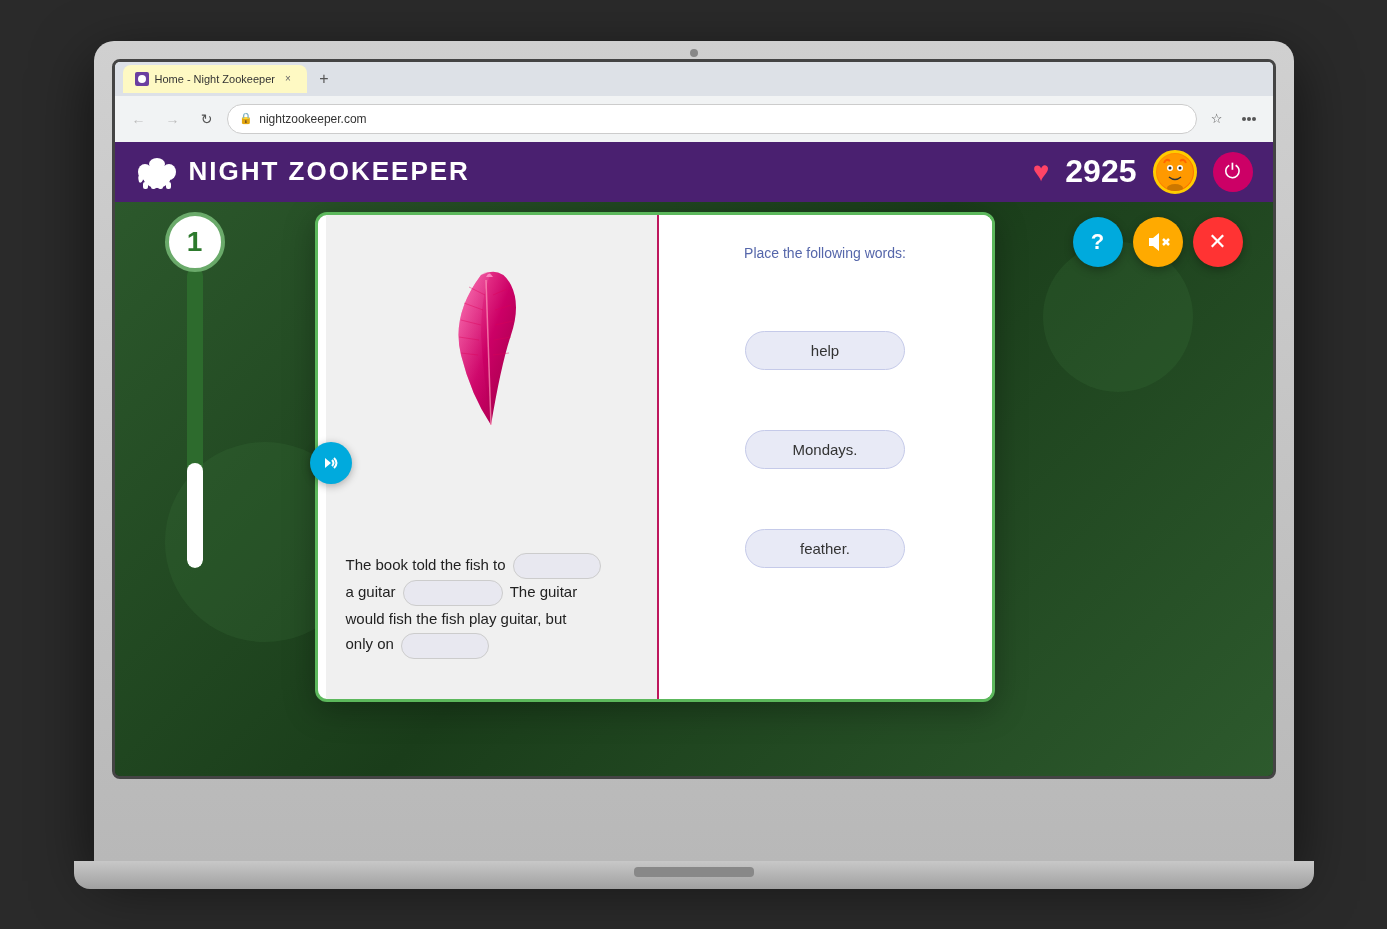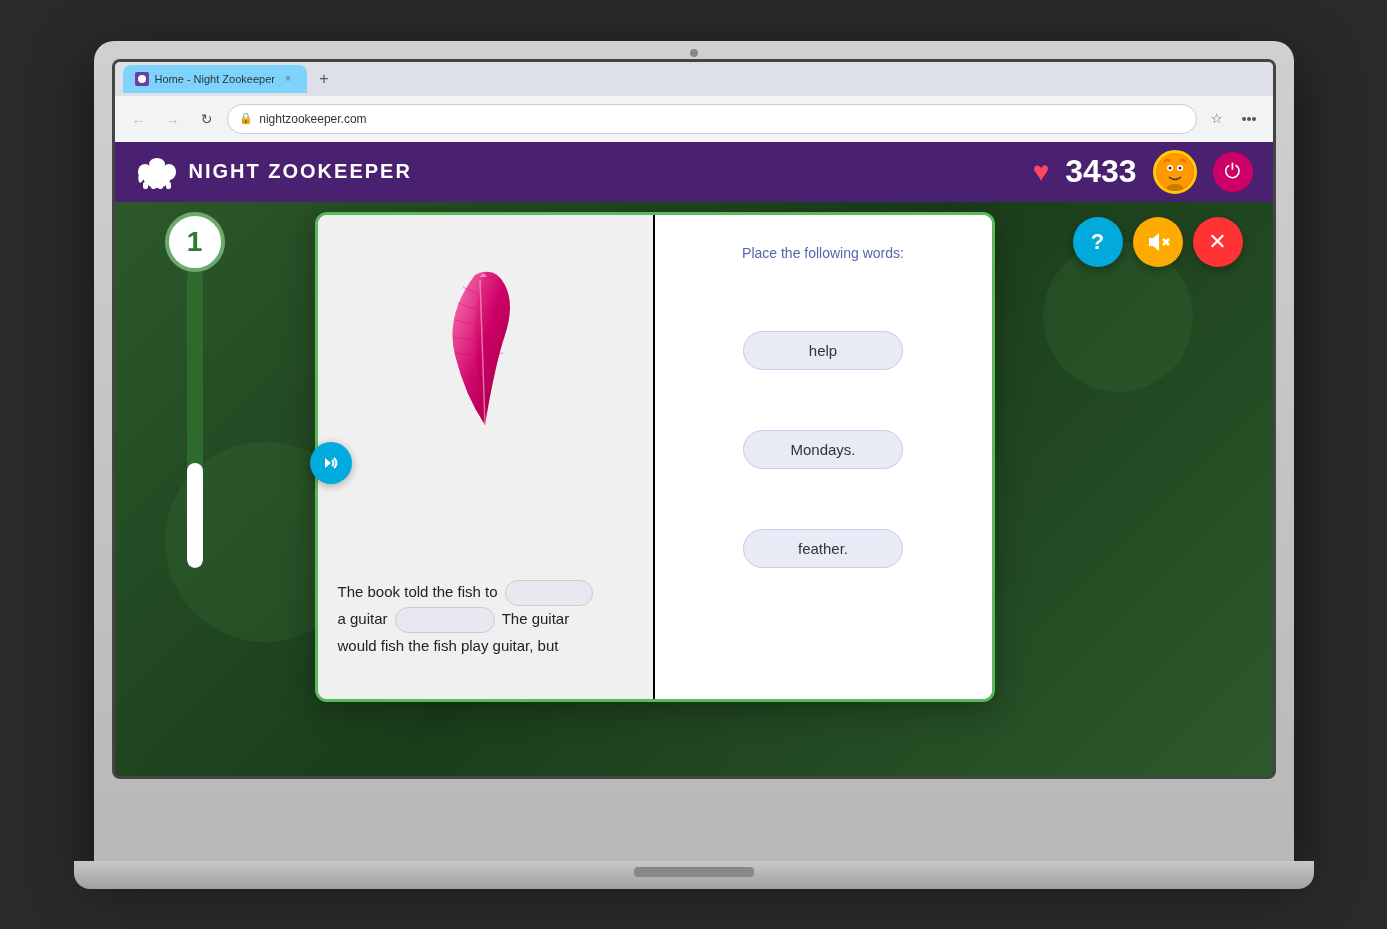--- a/index.html
+++ b/index.html
@@ -40,21 +40,21 @@
     }
     .browser-tab-bar {
       background: #dde1e7;
       height: 34px;
       display: flex;
       align-items: center;
       padding: 0 8px;
       gap: 4px;
     }
     .browser-tab {
-      background: #7dd3fc;
+      background: #fef9c3;
       border-radius: 8px 8px 0 0;
       height: 28px;
       padding: 0 12px;
       display: flex;
       align-items: center;
       gap: 6px;
       font-size: 11px;
       color: #333;
       min-width: 160px;
     }
@@ -162,21 +162,21 @@
       position: relative;
       z-index: 10;
     }
     .app-logo {
       display: flex;
       align-items: center;
       gap: 10px;
     }
     .app-title {
       color: white;
-      font-size: 20px;
+      font-size: 26px;
       font-weight: 900;
       letter-spacing: 2px;
       text-transform: uppercase;
     }
     .header-right {
       margin-left: auto;
       display: flex;
       align-items: center;
       gap: 16px;
     }
@@ -269,22 +269,23 @@
     }
 
     .book-left {
       width: 340px;
       background: #f0f0f0;
       display: flex;
       flex-direction: column;
       align-items: center;
       justify-content: flex-start;
       padding: 30px 20px;
-      border-right: 2px solid #000000;
+      border-right: 2px solid #be185d;
       position: relative;
+      margin-left: 8px;
     }
 
     .feather-svg {
       width: 120px;
       height: 180px;
       margin-top: 10px;
     }
 
     .book-text {
       position: absolute;
@@ -468,21 +469,21 @@
               <rect x="8" y="28" width="5" height="7" rx="2"></rect>
               <rect x="16" y="30" width="5" height="5" rx="2"></rect>
               <rect x="23" y="30" width="5" height="5" rx="2"></rect>
               <rect x="31" y="28" width="5" height="7" rx="2"></rect>
               <path d="M6 18 Q2 22 4 28 Q6 30 8 26" fill="white"></path>
             </svg>
             <span class="app-title">NIGHT ZOOKEEPER</span>
           </div>
           <div class="header-right">
             <span class="heart-icon">♥</span>
-            <span class="score">3433</span>
+            <span class="score">2925</span>
             <div class="avatar-circle">
 
               <svg width="38" height="38" viewBox="0 0 38 38">
                 <circle cx="19" cy="19" r="18" fill="#ff9900"></circle>
                 <circle cx="14" cy="15" r="3" fill="white"></circle>
                 <circle cx="24" cy="15" r="3" fill="white"></circle>
                 <circle cx="14" cy="15" r="1.5" fill="#333"></circle>
                 <circle cx="24" cy="15" r="1.5" fill="#333"></circle>
                 <path d="M13 24 Q19 29 25 24" stroke="#333" stroke-width="1.5" fill="none"></path>
                 <path d="M8 10 Q10 5 14 8" stroke="#ff6600" stroke-width="2" fill="none"></path>
@@ -556,20 +557,24 @@
                   <span class="blank-slot"></span>
                 </p>
                 <p>
                   <span>a guitar</span>
                   <span class="blank-slot wide"></span>
                   <span>The guitar</span>
                 </p>
                 <p>
                   <span>would fish the fish play guitar, but</span>
                 </p>
+                <p>
+                  <span>only on</span>
+                  <span class="blank-slot"></span>
+                </p>
               </div>
             </div>
 
             <div class="book-right">
               <p class="instruction-text">Place the following words:</p>
               <div class="word-chip">help</div>
               <div class="word-chip">Mondays.</div>
               <div class="word-chip">feather.</div>
             </div>
           </div>

